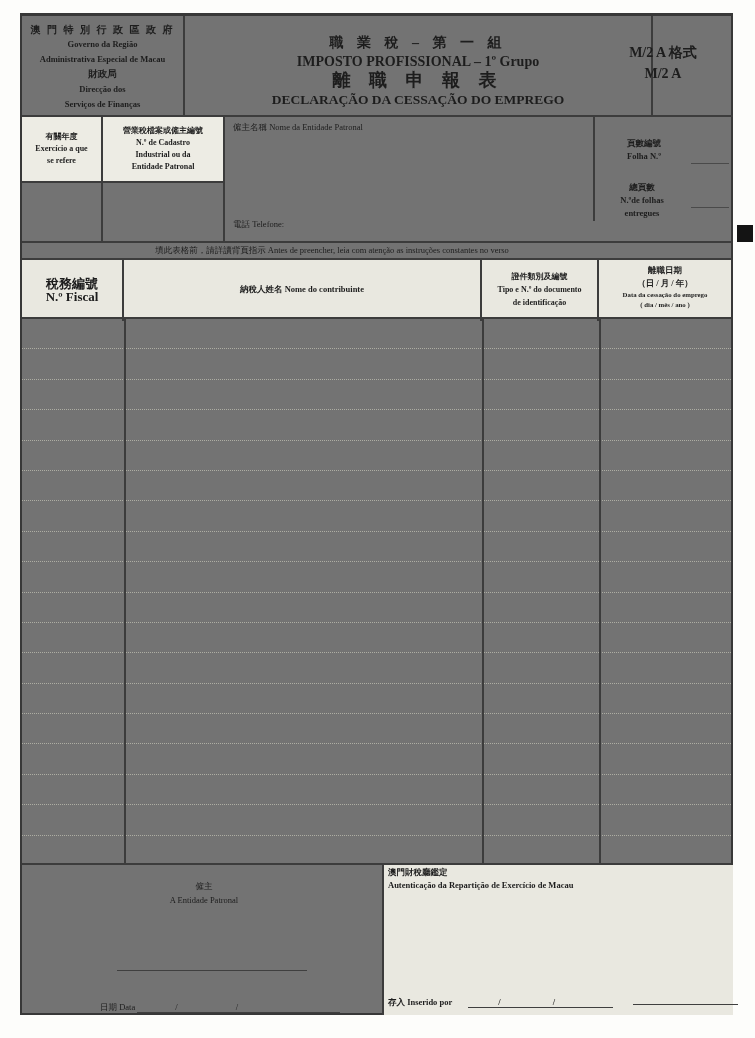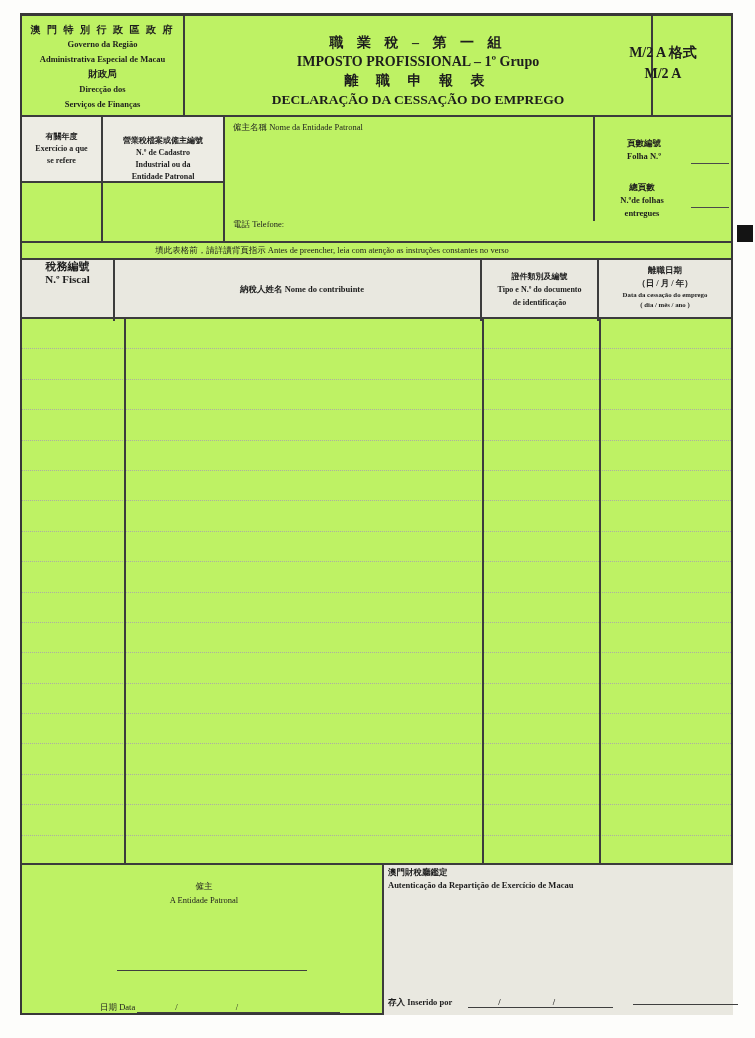--- a/index.html
+++ b/index.html
@@ -5,65 +5,65 @@
   html,body{margin:0;padding:0;}
   body{
     width:755px;height:1038px;position:relative;
     background:#fdfdfb;
     font-family:"Liberation Serif","DejaVu Serif",serif;
     color:#1d1d1d;
     -webkit-font-smoothing:antialiased;
   }
   .form{
     position:absolute;left:20px;top:13px;width:713px;height:1002px;
-    border:2px solid #383838;border-top-width:3px;background:#bef264;
+    border:2px solid #383838;border-top-width:3px;background:#737373;
     box-sizing:border-box;
   }
   .abs{position:absolute;box-sizing:border-box;}
   .b-r{border-right:2px solid #3c3c3c;}
   .b-l{border-left:2px solid #3c3c3c;}
   .b-b{border-bottom:2px solid #3c3c3c;}
   .b-t{border-top:2px solid #3c3c3c;}
   .shade{background:#e9e8e0;}
   .shade-lt{background:#edece4;}
   .ctr{text-align:center;}
 
   
   .hdr-left{left:0;top:0;width:163px;height:101px;padding-top:6px;line-height:15px;font-size:8.5px;font-weight:bold;}
   .hdr-left .zh-big{font-size:10px;letter-spacing:2px;}
   .hdr-left .zh-mid{font-size:9.5px;}
   .hdr-center{left:163px;top:0;width:468px;height:101px;padding-top:17px;line-height:19px;font-weight:bold;}
   .hdr-center .t-zh1{font-size:14px;letter-spacing:5px;}
   .hdr-center .t-pt1{font-size:14px;}
-  .hdr-center .t-zh2{font-size:14px;letter-spacing:7px;}
+  .hdr-center .t-zh2{font-size:18px;letter-spacing:7px;}
   .hdr-center .t-pt2{font-size:13.5px;}
   .hdr-right{left:571px;top:0;width:140px;height:101px;padding-top:26px;line-height:21px;font-size:14px;font-weight:bold;}
 
   
   .year-head{left:0;top:101px;width:81px;height:66px;padding-top:14px;font-size:8px;font-weight:bold;line-height:12px;}
   .year-cell{left:0;top:167px;width:81px;height:60px;}
-  .cad-head{left:81px;top:101px;width:122px;height:66px;padding-top:18px;font-size:8px;font-weight:bold;line-height:12px;}
+  .cad-head{left:81px;top:101px;width:122px;height:66px;padding-top:8px;font-size:8px;font-weight:bold;line-height:12px;}
   .cad-cell{left:81px;top:167px;width:122px;height:60px;}
   .entity-box{left:203px;top:101px;width:368px;height:126px;font-size:8.5px;}
   .entity-name-label{left:8px;top:5px;}
   .entity-phone-label{left:8px;top:102px;}
   .pages-box{left:571px;top:101px;width:142px;height:104px;font-size:8.5px;font-weight:bold;line-height:13px;}
   .folha-group{left:6px;top:20px;width:86px;text-align:center;}
   .folha-line{left:96px;top:46px;width:38px;border-bottom:1px solid #4a4a4a;}
   .total-group{left:2px;top:64px;width:90px;text-align:center;}
   .total-line{left:96px;top:90px;width:38px;border-bottom:1px solid #4a4a4a;}
   .sec2-bottom{left:0;top:225px;width:709px;border-top:2px solid #3c3c3c;}
 
   
   .instruction-row{left:0;top:227px;width:620px;height:15px;font-size:8.5px;line-height:15px;text-align:center;}
 
   
   .thead{left:0;top:242px;width:709px;height:61px;}
   .th{top:0;height:61px;font-weight:bold;}
-  .th1{left:0;width:93px;font-size:11px;line-height:13px;}
+  .th1{left:0;width:102px;padding-top:17px;font-size:13px;line-height:13px;}
   .th2{left:102px;width:358px;padding-top:24px;font-size:8.5px;}
   .th3{left:460px;width:117px;padding-top:10px;font-size:8px;line-height:13px;}
   .th4{left:577px;width:132px;padding-top:4px;font-size:8.5px;line-height:13px;}
   .th4 .small{font-size:6.8px;line-height:10px;display:block;}
 
   
   .tbody{left:0;top:303px;width:709px;height:546px;display:flex;flex-direction:column;}
   .tv1{left:102px;top:303px;height:546px;border-left:2px solid #3c3c3c;}
   .tv2{left:460px;top:303px;height:546px;border-left:2px solid #3c3c3c;}
   .tv3{left:577px;top:303px;height:546px;border-left:2px solid #3c3c3c;}

